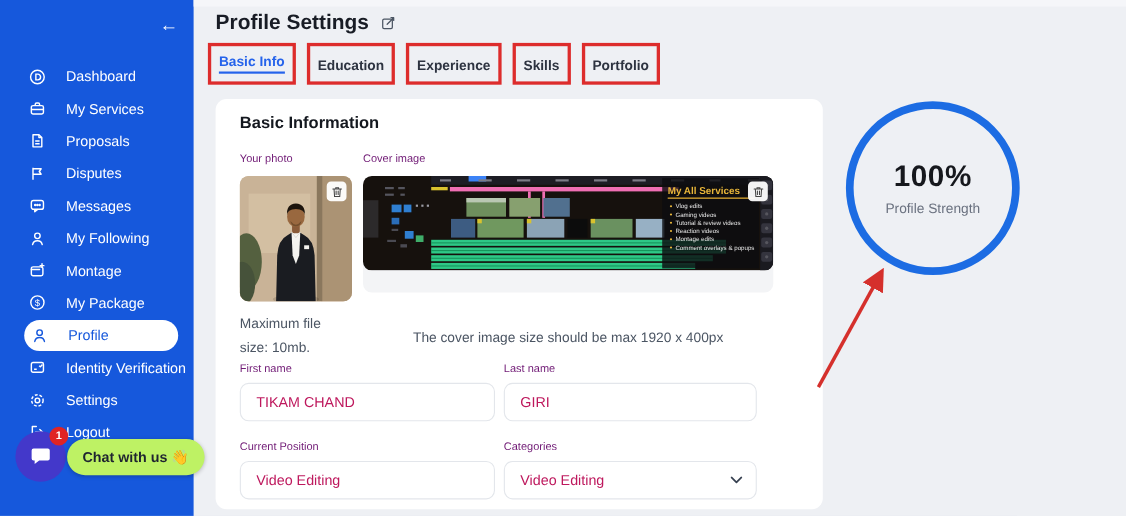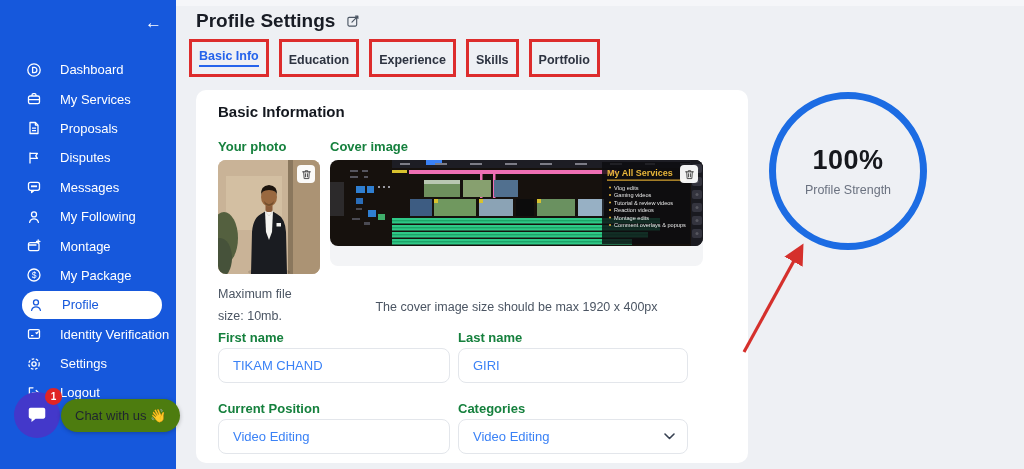--- a/index.html
+++ b/index.html
@@ -21,58 +21,58 @@
     color:#fff; font-size:13px; font-weight:500; cursor:pointer; }
   .nav-item .ic { width:16px; height:16px; display:grid; place-items:center; flex:none; }
   .nav-item.active { background:#fff; color:#1658dc; border-radius:15px;
     margin:1px 14px 1px 22px; padding-left:6px; height:27.4px; }
 
   
   .chat-circle { position:absolute; left:14px; top:392px; width:46px; height:46px; border-radius:50%;
     background:#4338ca; display:grid; place-items:center; cursor:pointer; z-index:6; }
   .chat-badge { position:absolute; top:-4px; right:-2px; min-width:17px; height:17px; border-radius:9px;
     background:#e02424; color:#fff; font-size:10px; font-weight:700; display:grid; place-items:center; padding:0 4px; }
-  .chat-pill { position:absolute; left:61px; top:399px; height:33px; background:#4d7c0f; border-radius:17px;
-    padding:0 14px; display:flex; align-items:center; font-size:13px; font-weight:400; color:#1f2430;
+  .chat-pill { position:absolute; left:61px; top:399px; height:33px; background:#bef264; border-radius:17px;
+    padding:0 14px; display:flex; align-items:center; font-size:13px; font-weight:700; color:#1f2430;
     box-shadow:0 1px 4px rgba(0,0,0,.25); cursor:pointer; z-index:6; white-space:nowrap; }
 
   
   .topstrip { position:absolute; left:176px; top:0; right:0; height:6px; background:#f5f6f9; }
   .title-row { position:absolute; left:196px; top:10px; display:flex; align-items:center; gap:11px; }
   .page-title { font-size:19px; font-weight:700; color:#181c25; }
   .edit-ic { cursor:pointer; display:grid; place-items:center; }
 
   .tabs { position:absolute; left:189px; top:39px; display:flex; gap:10px; }
   .tab { border:3px solid #dd2c2c; padding:7px 7px; font-size:12.5px; font-weight:600; color:#2d3340;
     cursor:pointer; display:flex; align-items:flex-end; background:transparent; }
   .tab.active span { color:#2563eb; border-bottom:2px solid #2563eb; padding-bottom:2px; }
 
   
   .card { position:absolute; left:196px; top:90px; width:552px; height:373px; background:#fff; border-radius:10px; }
   .card .sect-title { position:absolute; left:22px; top:13px; font-size:15px; font-weight:700; color:#14181f; }
-  .f-label { position:absolute; font-size:13px; font-weight:700; color:#15803d; }
+  .f-label { position:absolute; font-size:10px; font-weight:400; color:#701a75; }
   .photo-label { left:22px; top:49px; }
   .cover-label { left:134px; top:49px; }
 
   .photo-box { position:absolute; left:22px; top:70px; width:102px; height:114px; border-radius:8px;
     overflow:hidden; cursor:pointer; background:#c9b397; }
   .cover-box { position:absolute; left:134px; top:70px; width:373px; height:106px; border-radius:8px;
     background:#f3f4f6; cursor:pointer; }
   .cover-img { position:absolute; left:0; top:0; width:373px; height:86px; border-radius:8px; overflow:hidden; }
   .trash-btn { position:absolute; top:5px; right:5px; width:18px; height:18px; border:none; border-radius:4px;
     background:rgba(255,255,255,.95); display:grid; place-items:center; cursor:pointer; z-index:2; }
 
   .caption { position:absolute; font-size:12.5px; color:#4b5563; line-height:1.75; }
   .photo-caption { left:22px; top:194px; width:96px; }
   .cover-caption { left:134px; top:207px; width:373px; text-align:center; }
 
   .lbl-r1a { left:22px; top:240px; } .lbl-r1b { left:262px; top:240px; }
   .lbl-r2a { left:22px; top:311px; } .lbl-r2b { left:262px; top:311px; }
   .f-input { position:absolute; height:35px; border:1px solid #e3e6eb; border-radius:8px; background:#fff;
-    font-family:"Liberation Sans",sans-serif; font-size:13px; color:#3b82f6; padding:0 14px; outline:none; }
+    font-family:"Liberation Sans",sans-serif; font-size:13px; color:#be185d; padding:0 14px; outline:none; }
   .in-r1a { left:22px; top:258px; width:232px; } .in-r1b { left:262px; top:258px; width:230px; }
   .in-r2a { left:22px; top:329px; width:232px; }
   .select { left:262px; top:329px; width:230px; display:flex; align-items:center; justify-content:space-between;
     padding-right:12px; cursor:pointer; }
 
   
   .strength { position:absolute; left:769px; top:92px; width:158px; height:158px; border:7px solid #1c6ce3;
     border-radius:50%; display:flex; flex-direction:column; align-items:center; justify-content:center; gap:7px; }
   .pct { font-size:27px; font-weight:600; color:#16181d; letter-spacing:0.5px; }
   .pct-label { font-size:12.5px; color:#6b7280; }

